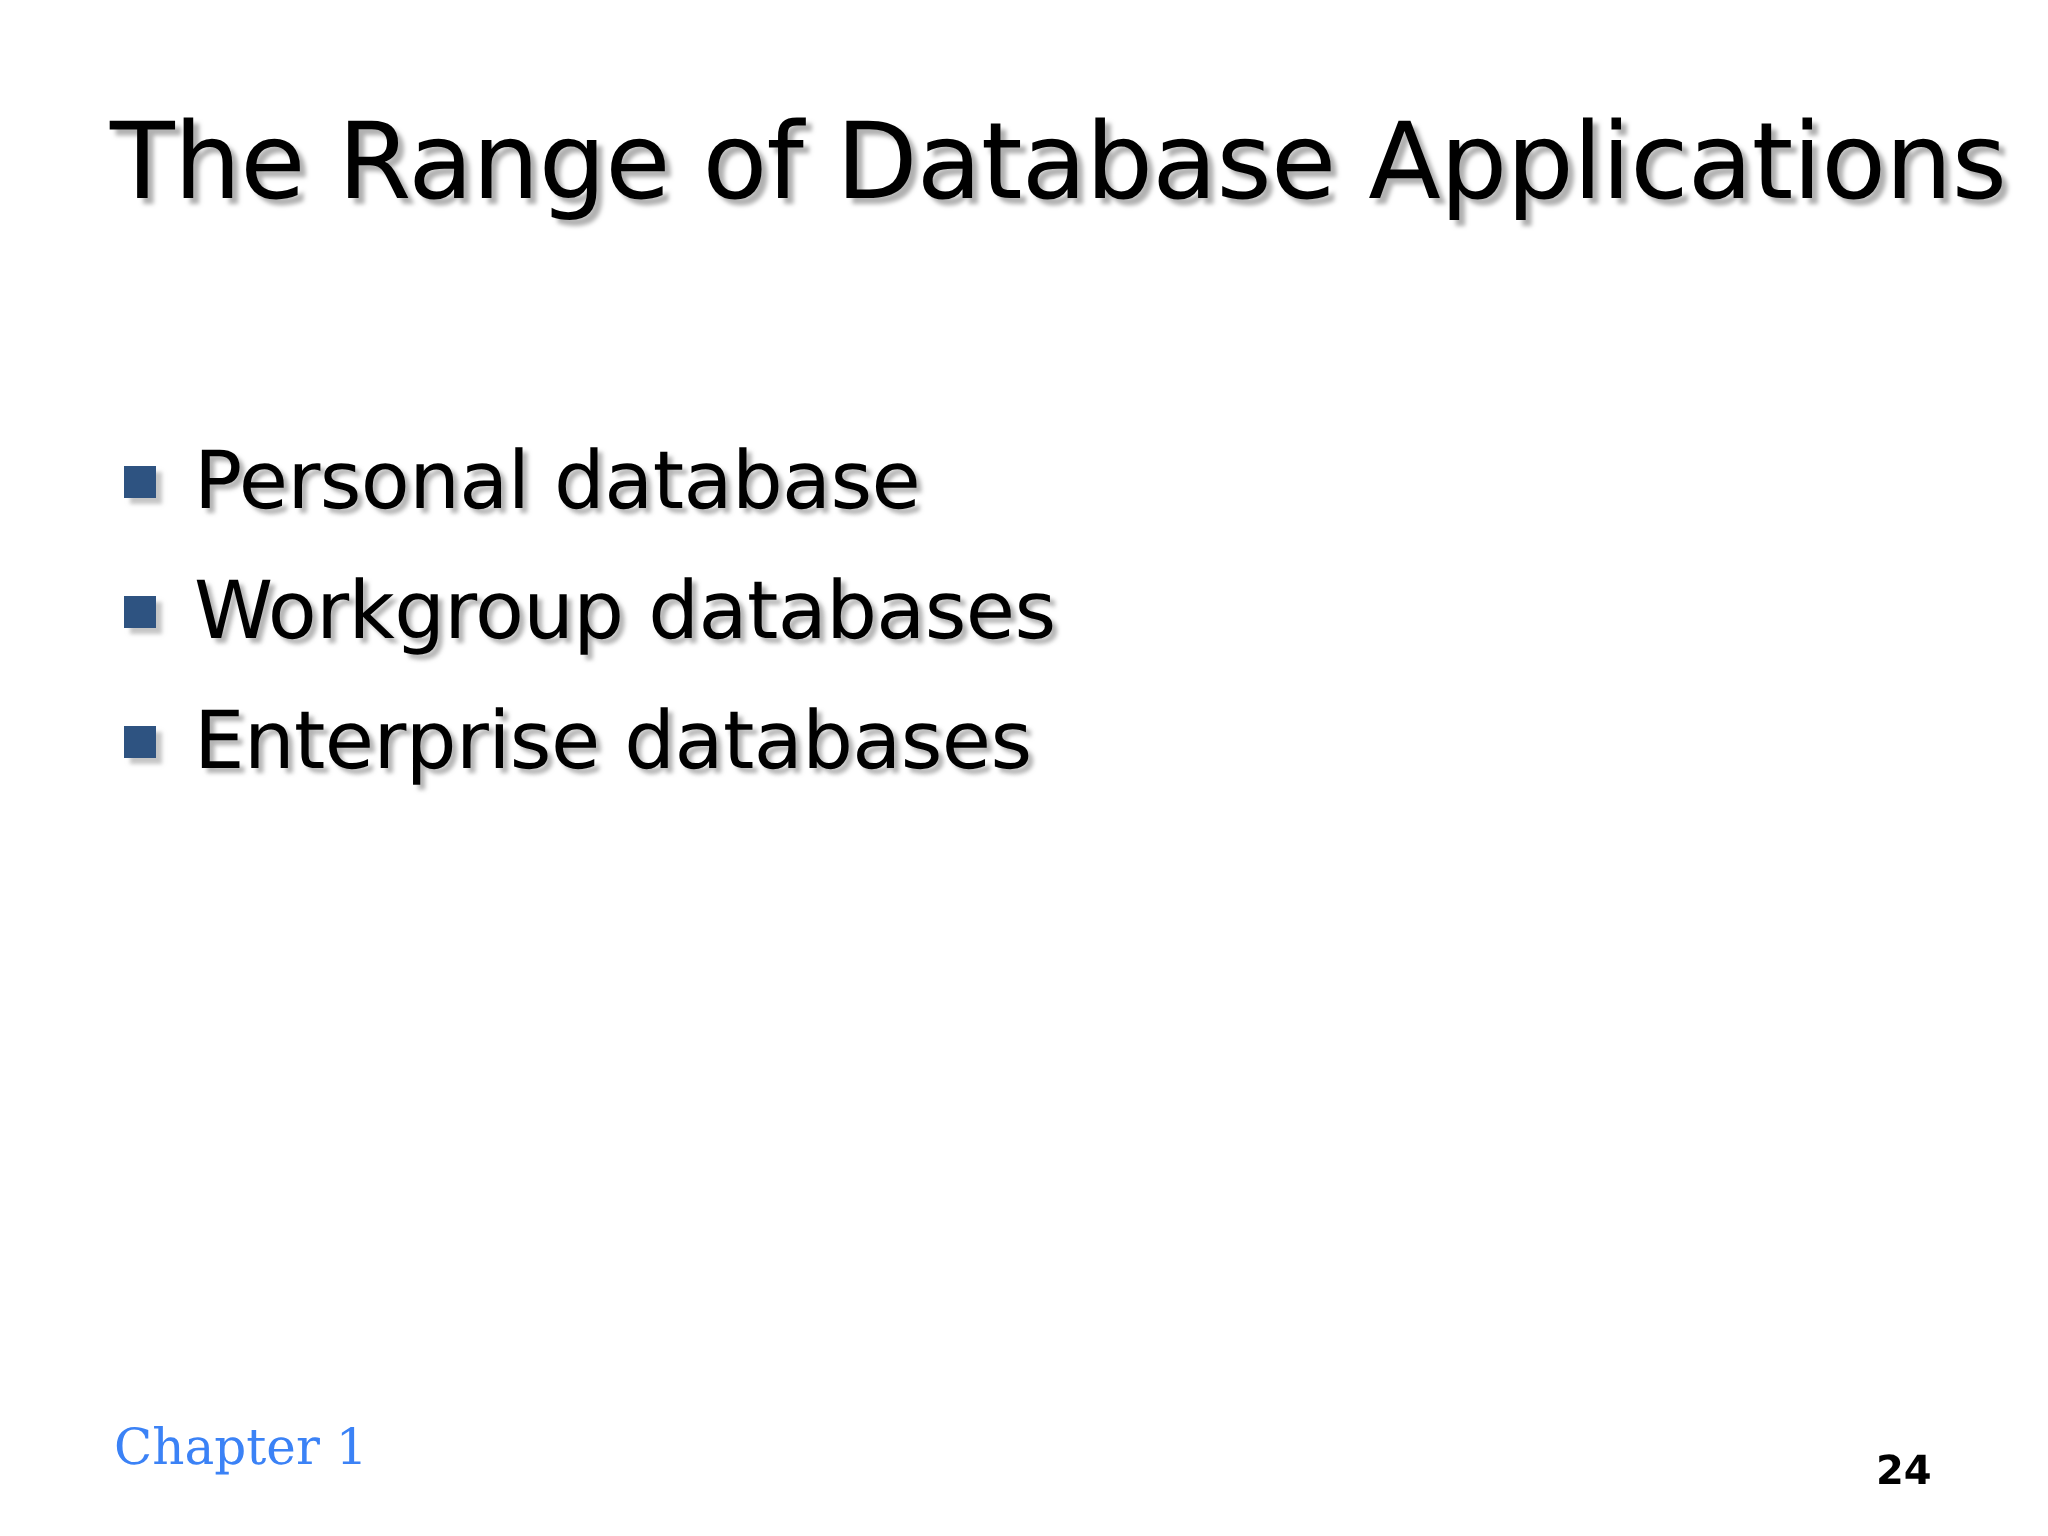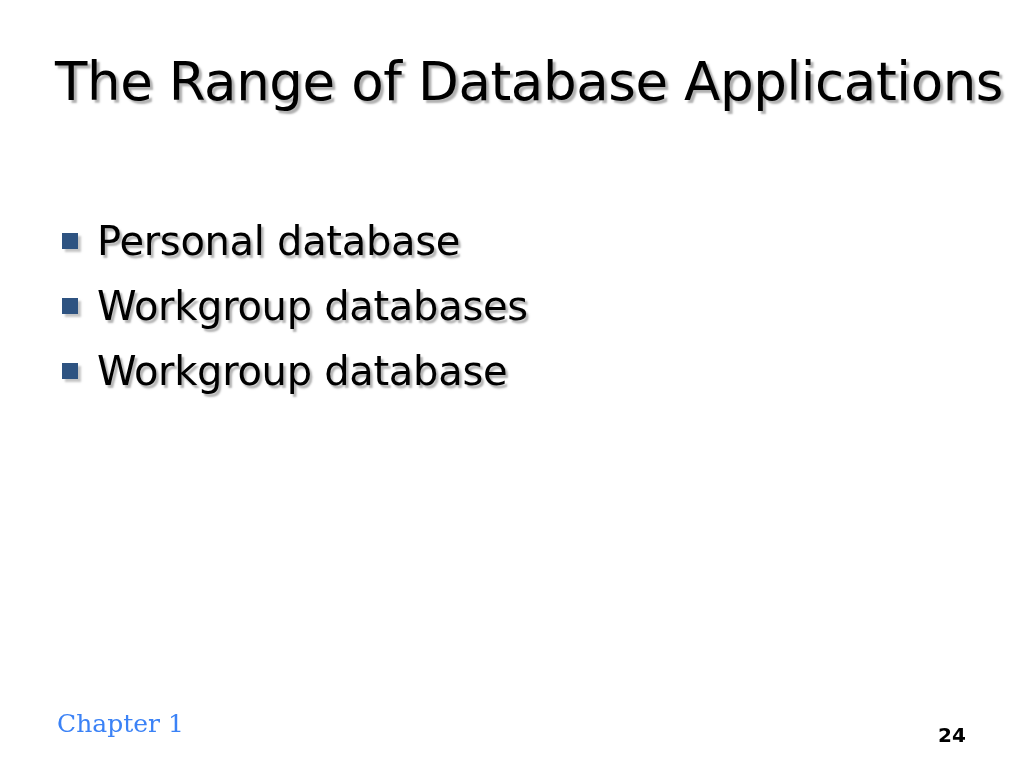--- a/index.html
+++ b/index.html
@@ -113,21 +113,21 @@
     </li>
 
     <li class="bullet-item">
       <span class="bullet-marker"></span>
       <span class="bullet-text">Workgroup databases</span>
     </li>
 
 
     <li class="bullet-item">
       <span class="bullet-marker"></span>
-      <span class="bullet-text">Workgroup database</span>
+      <span class="bullet-text">Enterprise databases</span>
     </li>
 
   </ul>
 
   <div class="footer-chapter">Chapter 1</div>
 
   <div class="footer-pagenum">24</div>
 
 </div>
 

